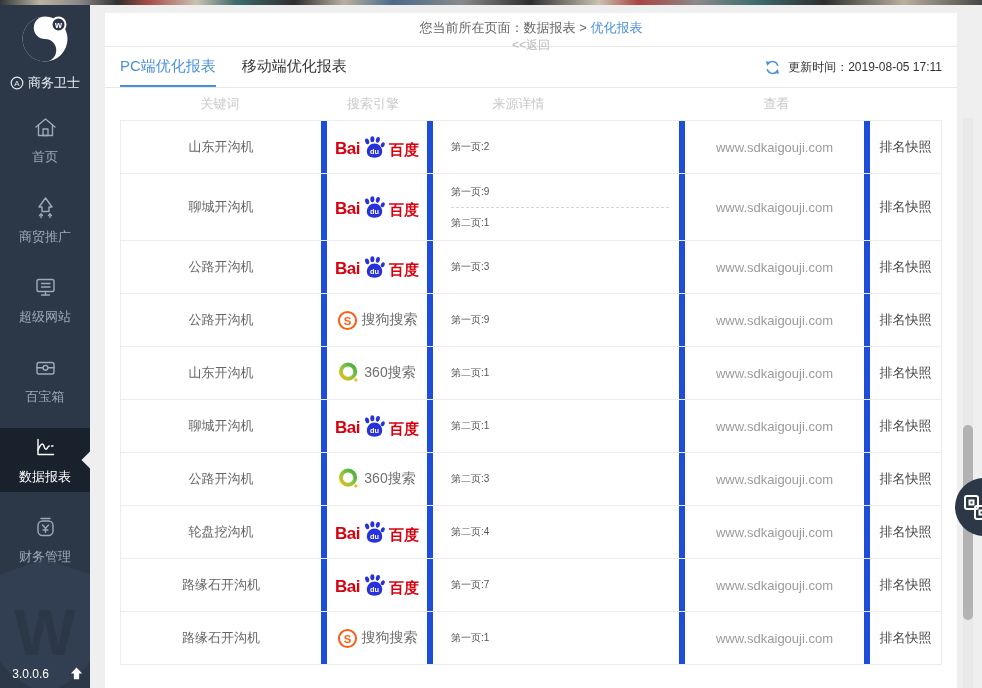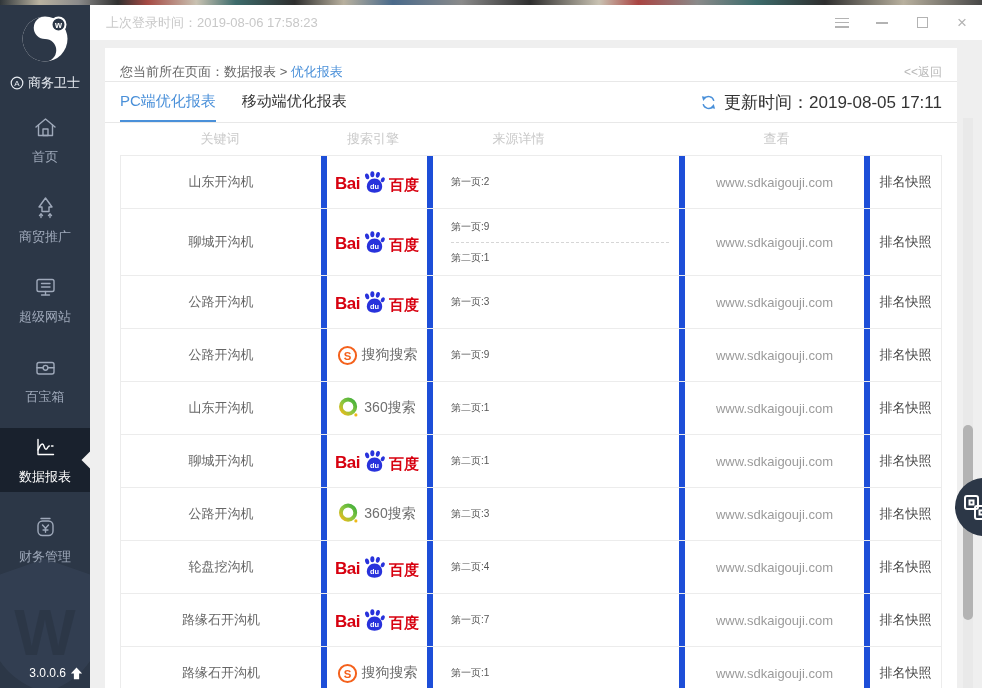--- a/index.html
+++ b/index.html
@@ -31,55 +31,55 @@
   }
   .menu-item svg { stroke:currentColor; fill:none; stroke-width:1.4; stroke-linecap:round; stroke-linejoin:round; }
   .menu-item.active { background:#19212d; color:#ffffff; }
   .menu-item .notch {
     display:none; position:absolute; right:-6px; top:50%;
     width:12px; height:12px; background:#efefef; transform:translateY(-50%) rotate(45deg);
   }
   .menu-item.active .notch { display:block; }
   .wm { position:absolute; bottom:0; left:0; width:90px; height:160px; overflow:hidden; pointer-events:none; }
   .version-row {
-    position:absolute; bottom:7px; right:6px; display:flex; gap:3px;
+    position:absolute; bottom:7px; right:6px; display:flex; align-items:center; gap:20px;
     color:#ffffff; font-size:12px; cursor:pointer; z-index:2;
   }
 
   
   .main { flex:1; display:flex; flex-direction:column; position:relative; min-width:0; }
   .titlebar { height:35px; background:#ffffff; display:flex; align-items:center; padding-left:16px; flex-shrink:0; }
   .login-time { color:#c8c8c8; font-size:13px; }
   .win-controls { margin-left:auto; display:flex; align-items:center; height:100%; }
   .win-btn { width:40px; height:100%; display:flex; align-items:center; justify-content:center; cursor:pointer; color:#b3b3b3; }
   .ic-menu { width:14px; height:10px; display:flex; flex-direction:column; justify-content:space-between; }
   .ic-menu i { display:block; height:1.5px; background:#b3b3b3; }
   .ic-min { width:12px; height:2px; background:#b3b3b3; }
   .ic-max { width:11px; height:11px; border:1.5px solid #b3b3b3; }
   .ic-close { font-size:17px; line-height:1; }
 
   .content { flex:1; background:#efefef; padding:8px 0 0 15px; position:relative; min-height:0; }
   .card { background:#ffffff; width:852px; height:100%; display:flex; flex-direction:column; }
 
   .breadcrumb-row {
-    height:34px; flex-shrink:0; display:flex; align-items:flex-end; justify-content:space-between;
-    padding:14px 15px 0; border-bottom:1px solid #e8e8e8;
+    height:34px; flex-shrink:0; display:flex; align-items:center; justify-content:space-between;
+    padding:6px 15px 0; border-bottom:1px solid #e8e8e8;flex-direction:column;
   }
   .bc-left { font-size:13px; color:#666; }
   .bc-current { color:#4a90d9; cursor:pointer; }
   .bc-back { color:#b8b8b8; font-size:12px; cursor:pointer; }
 
   .tab-row { height:41px; flex-shrink:0; display:flex; align-items:stretch; padding:0 15px; border-bottom:1px solid #e8e8e8; }
   .tab {
     display:flex; align-items:center; margin-right:26px; font-size:15px; color:#333;
     border-bottom:2px solid transparent; cursor:pointer;
   }
   .tab.active { color:#4a90d9; border-bottom-color:#4a90d9; }
   .update-wrap { margin-left:auto; display:flex; align-items:center; gap:7px; }
-  .update-text { font-size:17px; color:#333; }
+  .update-text { font-size:12px; color:#333; }
   .refresh-btn { cursor:pointer; display:flex; align-items:center; }
 
   
   .table { margin:0 15px; flex:1; min-height:0; }
   .thead { display:flex; height:32px; align-items:center; color:#c9c9c9; font-size:13px; }
   .th { text-align:center; }
   .tbody { border-top:1px solid #ececec; }
   .trow { display:flex; border:1px solid #ececec; border-top:none; align-items:stretch; }
   .td { display:flex; align-items:center; justify-content:center; min-height:52px; }
   .td + .td { border-left:6px solid #1d4ed8; }
@@ -204,39 +204,20 @@
     <div class="version-row">
       <span>3.0.0.6</span>
       <svg width="15" height="15" viewBox="0 0 16 16">
         <path d="M8 1.5 L14 8 H10.8 V14 H5.2 V8 H2 Z" fill="#ffffff"></path>
       </svg>
     </div>
   </div>
 
   <div class="main">
 
-    <div class="titlebar">
-      <span class="login-time">上次登录时间：2019-08-06 17:58:23</span>
-      <div class="win-controls">
-        <span class="win-btn">
-          <span class="ic-menu">
-              <i></i>
-              <i></i>
-              <i></i>
-            </span>
-        </span>
-        <span class="win-btn">
-          <span class="ic-min"></span>
-        </span>
-        <span class="win-btn">
-          <span class="ic-max"></span>
-        </span>
-        <span class="win-btn ic-close">×</span>
-      </div>
-    </div>
 
     <div class="content">
       <div class="card">
 
         <div class="breadcrumb-row">
           <span class="bc-left">
             <span>您当前所在页面：</span><span>数据报表</span>
             <span>&gt;</span>
             <span class="bc-current">优化报表</span>
           </span>

